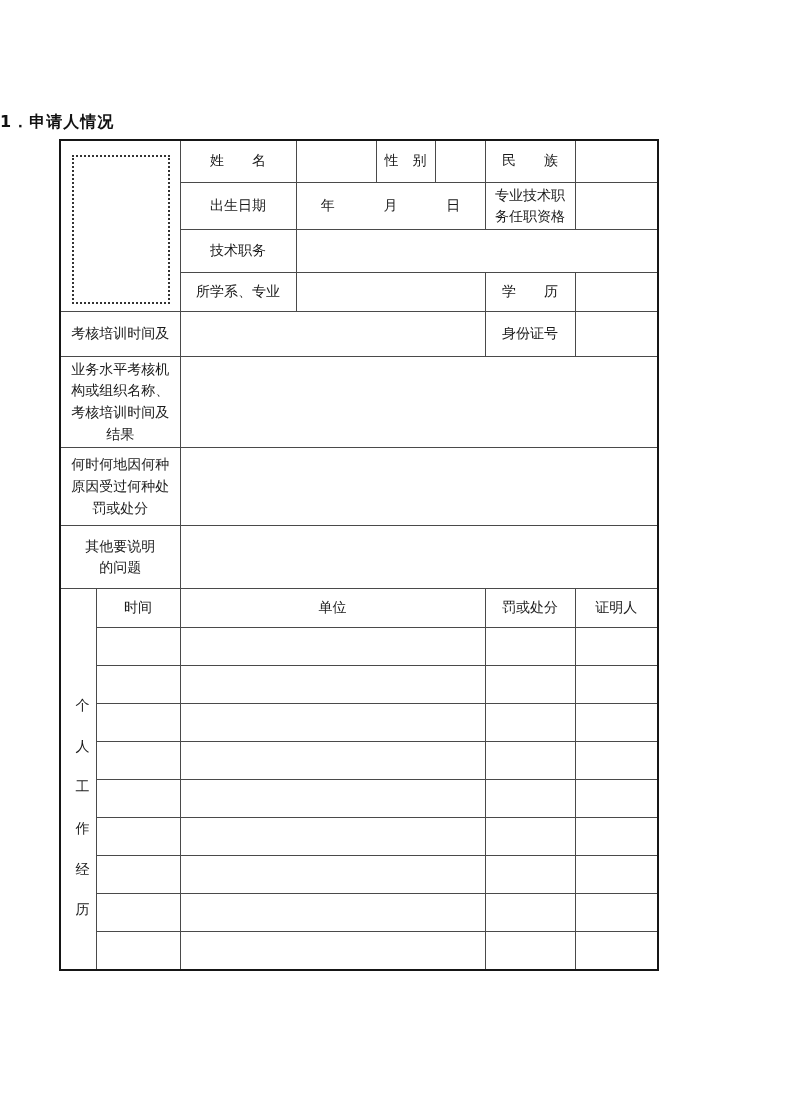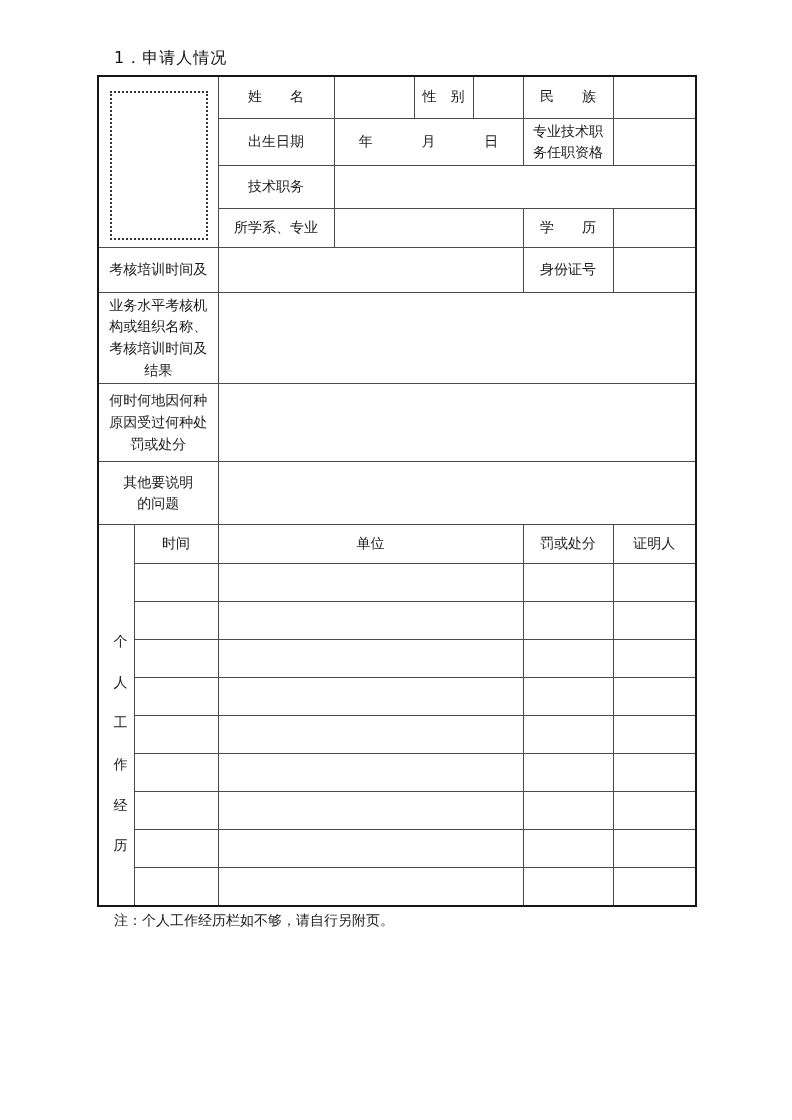--- a/index.html
+++ b/index.html
@@ -7,33 +7,32 @@
   .page {
     position:relative;
     width:792px; height:1120px;
     margin:0 auto;
     background:#ffffff;
     color:#1a1a1a;
     font-family:"Liberation Serif", serif;
     overflow:hidden;
   }
   .doc-title {
-    padding-top:48px;
-    margin-left:114px;
+    padding-top:112px;
     font-family:"DejaVu Sans", sans-serif;
-    font-weight:normal;
+    font-weight:bold;
     font-size:16px;
     letter-spacing:1px;
     color:#111;
   }
   table.form {
     border-collapse:collapse;
     table-layout:fixed;
     width:598px; height:825px;
-    margin-left:97px;
+    margin-left:59px;
     margin-top:6px;
     border:2px solid #161616;
   }
   table.form td {
     border:1px solid #4a4a4a;
     font-size:14px;
     text-align:center;
     vertical-align:middle;
     padding:2px 4px;
     overflow:hidden;
@@ -221,15 +220,14 @@
     </tr>
     <tr class="wrow">
       <td class="val"></td>
       <td class="val" colspan="4"></td>
       <td class="val"></td>
       <td class="val"></td>
     </tr>
   </tbody>
     </table>
 
-  <div class="footnote">注：个人工作经历栏如不够，请自行另附页。</div>
 
 </div>
 
 </body></html>

